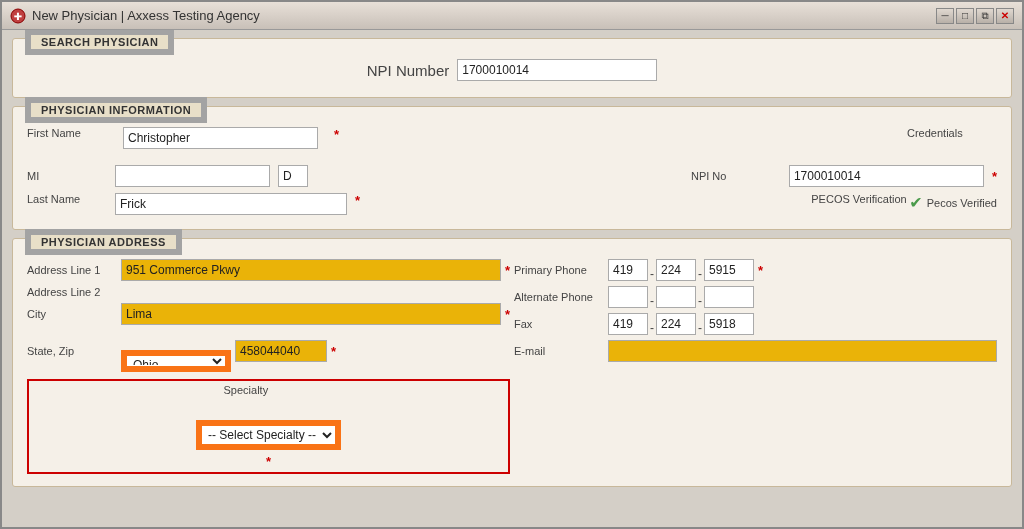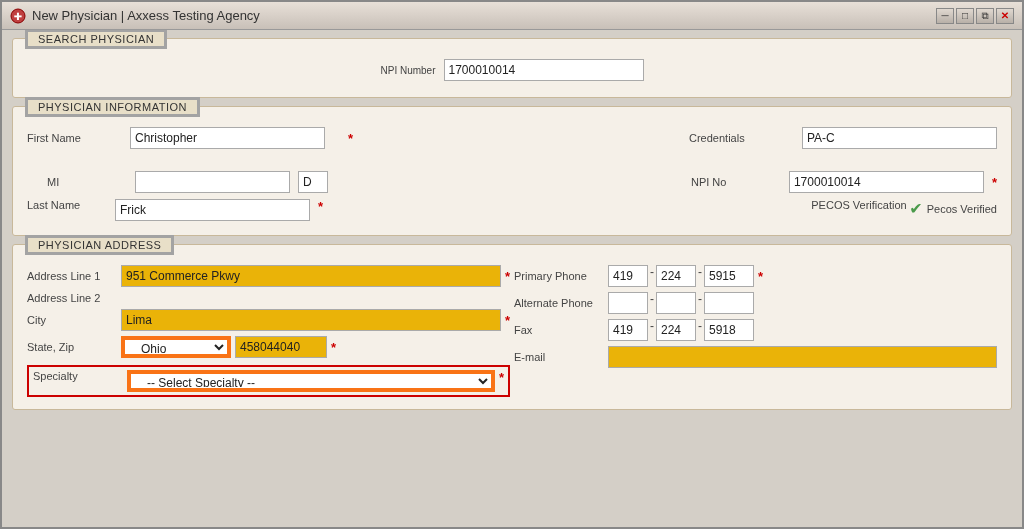--- a/index.html
+++ b/index.html
@@ -80,24 +80,24 @@
       border: 1px solid #c8b89a;
       border-radius: 3px;
       padding: 10px 14px 12px 14px;
       position: relative;
     }
     .section-title {
       position: absolute;
       top: -10px;
       left: 12px;
       background: #e8dfc8;
-      border: 3px solid #a3a3a3;
+      border: 6px solid #a3a3a3;
       padding: 1px 10px;
       font-size: 11px;
-      font-weight: normal;
+      font-weight: bold;
       letter-spacing: 0.5px;
       color: #333;
       text-transform: uppercase;
       font-variant: small-caps;
     }
     .label {
       color: #444;
       font-size: 11px;
       white-space: nowrap;
     }
@@ -109,21 +109,21 @@
       font-size: 12px;
       color: #222;
     }
     .npi-search-row {
       display: flex;
       align-items: center;
       justify-content: center;
       padding: 10px 0 4px 0;
     }
     .npi-label {
-      font-size: 10px;
+      font-size: 15px;
       color: #444;
       margin-right: 8px;
     }
     .required-star {
       color: #c00;
       font-weight: bold;
       font-size: 13px;
     }
     .addr-row {
       display: flex;
@@ -140,61 +140,63 @@
       border: 1px solid #aaa;
       background: #eab308;
       height: 22px;
       padding: 2px 4px;
       font-size: 12px;
       color: #222;
       flex: 1;
     }
     .phone-group {
       display: flex;
-      align-items: flex-start;
+      align-items: flex-end;
       gap: 2px;
     }
     .phone-input {
       border: 1px solid #aaa;
       background: #fff;
       height: 22px;
       padding: 2px 4px;
       font-size: 12px;
       color: #222;
     }
     .phone-dash {
       font-size: 12px;
       color: #444;
     }
     .select-field {
-      border: 4px solid #f97316;
+      border: 6px solid #f97316;
       background: #fff;
       height: 22px;
-      padding: 1px 12px;
+      padding: 1px 2px;
       font-size: 12px;
       color: #222;
+      margin-top: 20px;
     }
     .pecos-verified {
       display: flex;
       align-items: center;
       gap: 4px;
       font-size: 11px;
       color: #444;
     }
     .check-icon {
       color: #4a9a4a;
       font-size: 16px;
     }
     .specialty-row {
       border: 2px solid #c00;
       padding: 3px 4px;
       display: flex;
-      align-items: flex-start;
+      align-items: center;
       gap: 4px;
       margin-top: 2px;
+      flex-direction: column;
     }
     .state-zip-group {
       display: flex;
       align-items: center;
       gap: 4px;
     }
   </style>
 </head>
 <body>
 
@@ -228,42 +230,41 @@
       <div class="npi-search-row">
         <span class="npi-label">NPI Number</span>
         <input class="input-field" type="text" style="width: 200px;" value="1700010014">
       </div>
     </div>
 
     <div class="section">
       <div class="section-title">Physician Information</div>
       <div style="padding-top:10px;">
 
-        <div style="display:flex; gap:23px; align-items:center; margin-bottom:22px;">
+        <div style="display:flex; gap:16px; margin-bottom:16px;">
           <span class="label" style="width:80px;">First Name</span>
           <input class="input-field" type="text" style="width: 195px;" value="Christopher">
           <span class="required-star">*</span>
           <span style="flex:1;"></span>
           <span class="label" style="width:90px;">Credentials</span>
-          <input class="input-field" type="text" style="width: 195px;" value="PA-C">
         </div>
 
         <div style="display:flex; gap:8px; align-items:center; margin-bottom:6px;">
-          <span class="label" style="width:80px;margin-left:20px;">MI</span>
+          <span class="label" style="width:80px;">MI</span>
           <input class="input-field" type="text" style="width: 155px;" value="">
           <input class="input-field" type="text" style="width: 30px;" value="D">
           <span style="flex:1;"></span>
           <span class="label" style="width:90px;">NPI No</span>
           <input class="input-field" type="text" style="width: 195px;" value="1700010014">
           <span class="required-star">*</span>
         </div>
 
         <div style="display:flex; gap:8px; align-items:flex-start; margin-bottom:2px;">
           <span class="label" style="width:80px;">Last Name</span>
-          <input class="input-field" type="text" style="width: 195px;" value="Frick">
+          <input class="input-field" type="text" style="width: 232px;" value="Frick">
           <span class="required-star">*</span>
           <span style="flex:1;"></span>
           <span class="label" style="width:90px;">PECOS Verification</span>
           <div class="pecos-verified">
             <span class="check-icon">✔</span>
             <span>Pecos Verified</span>
           </div>
         </div>
       </div>
     </div>

